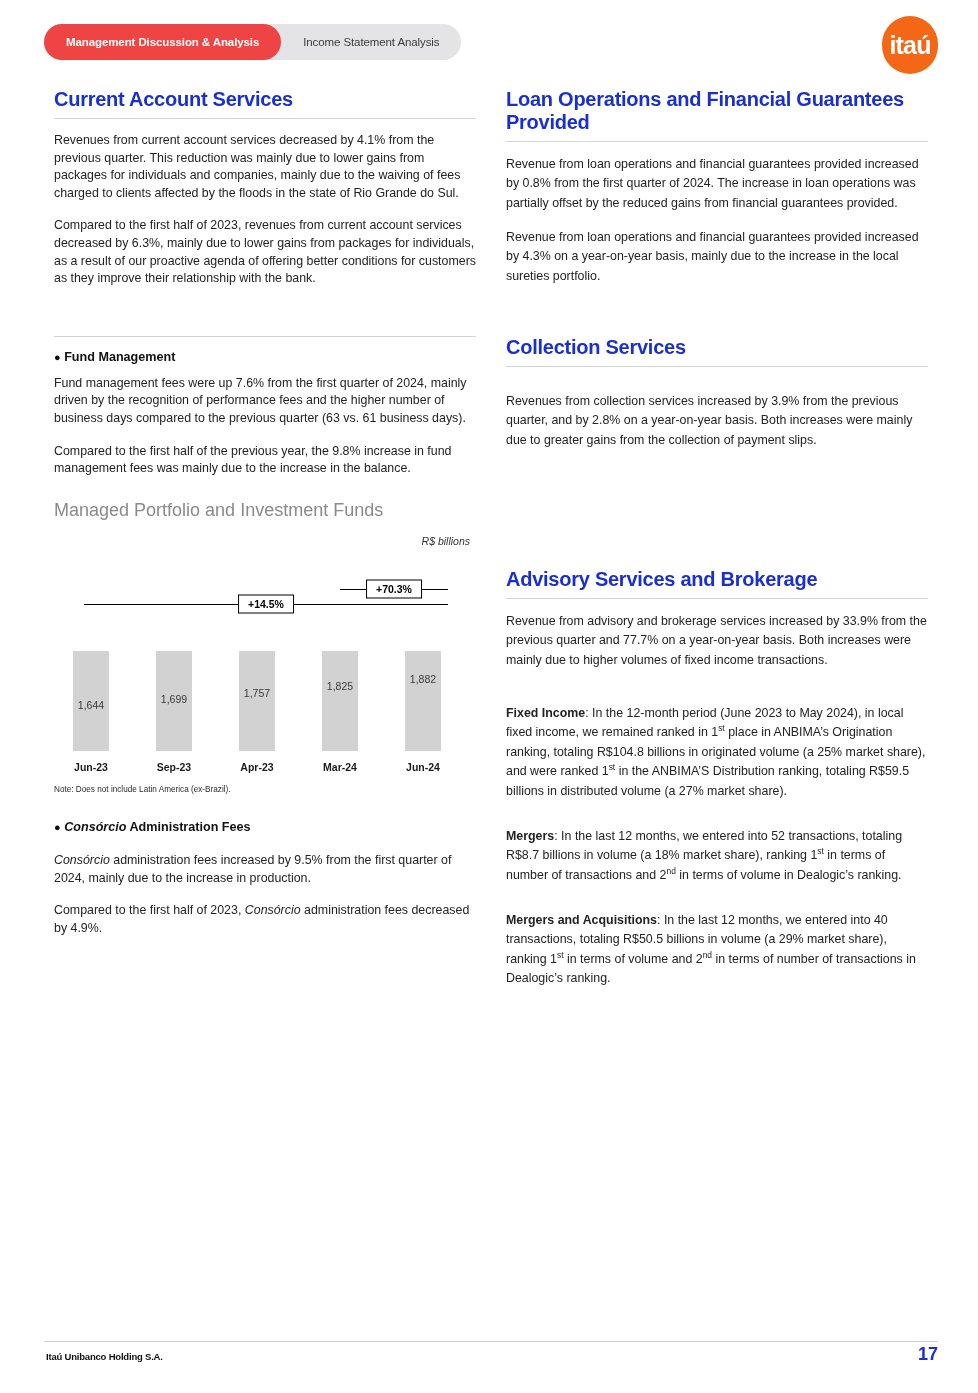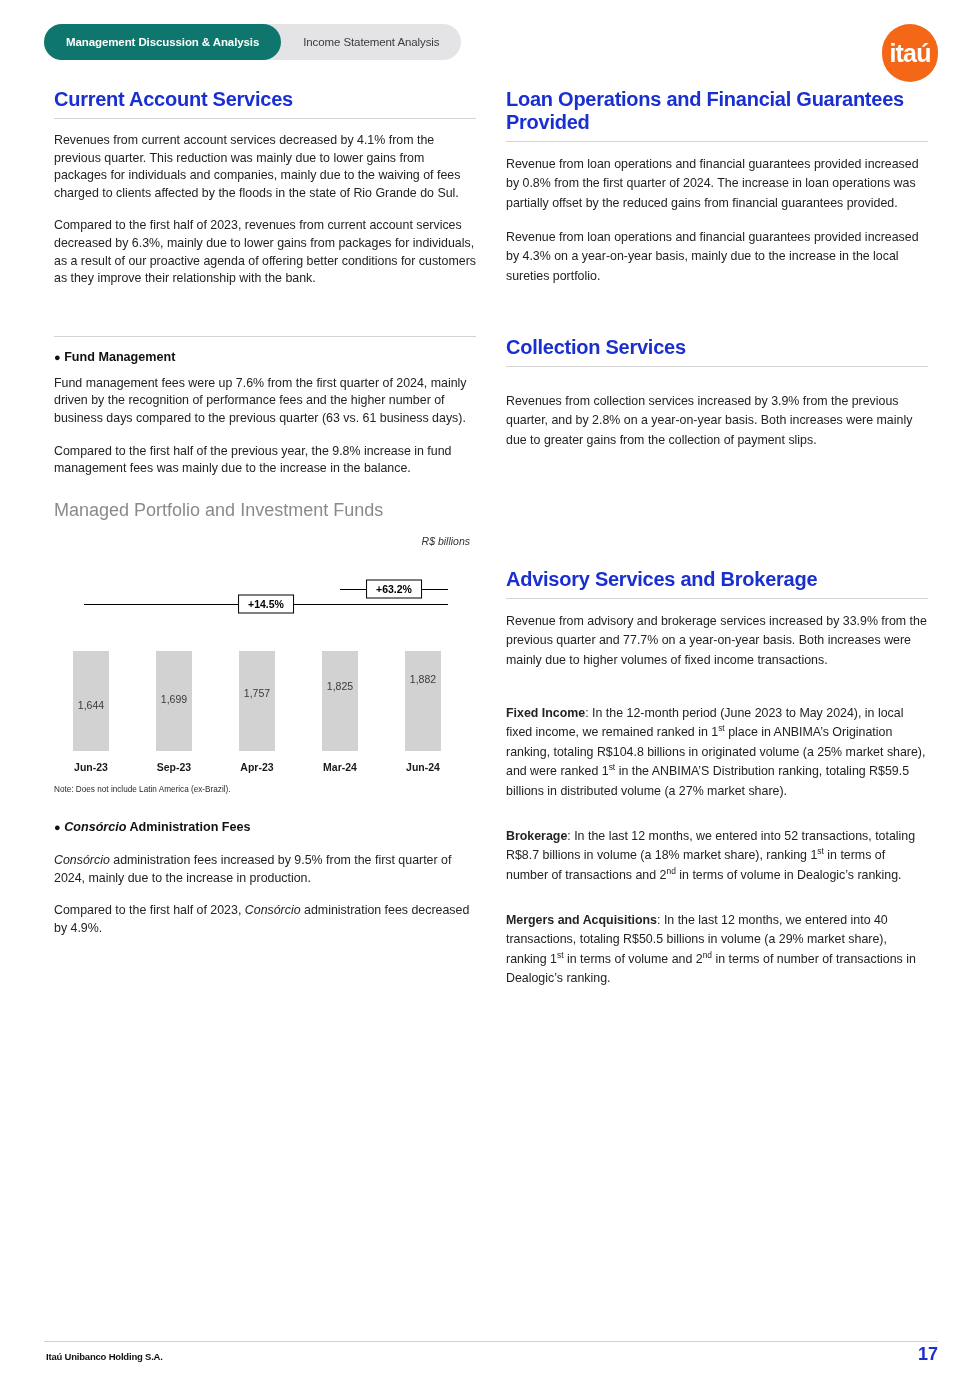--- a/index.html
+++ b/index.html
@@ -34,37 +34,36 @@
     display: flex;
     align-items: center;
     padding: 0 22px;
     font-size: 11.5px;
     letter-spacing: -0.1px;
     white-space: nowrap;
     border-radius: 18px;
     color: #3b3b3b;
   }
   .tab.active {
-    background: #0f766e;
+    background: #ef4444;
     color: #ffffff;
     font-weight: bold;
   }
 
   #logo {
     position: absolute;
     right: 40px;
     top: 16px;
     width: 56px;
     height: 58px;
     background: #f36717;
     border-radius: 28px;
     display: flex;
     align-items: center;
     justify-content: center;
-    margin-top: 8px;
   }
   #logo .logo-text {
     color: #ffffff;
     font-size: 25px;
     font-weight: bold;
     letter-spacing: -0.8px;
     line-height: 1;
     font-family: "Liberation Sans", sans-serif;
   }
 
@@ -258,21 +257,21 @@
     <div id="chart-block">
       <div id="chart-title">Managed Portfolio and Investment Funds</div>
       <div id="chart-unit">R$ billions</div>
 
       <div id="plot">
 
         <div class="conn-line" style="left:30px; width:364px; top:45px;"></div>
         <div class="conn-label" style="left:212px; top:45px;">+14.5%</div>
 
         <div class="conn-line" style="left:286px; width:108px; top:30px;"></div>
-        <div class="conn-label" style="left:340px; top:30px;">+63.2%</div>
+        <div class="conn-label" style="left:340px; top:30px;">+70.3%</div>
 
         <div class="bar-col" style="left:0px;">
           <div class="bar" style="height:100px;"></div>
           <div class="bar-value" style="bottom:68px;">1,644</div>
           <div class="bar-cat">Jun-23</div>
         </div>
 
         <div class="bar-col" style="left:83px;">
           <div class="bar" style="height:100px;"></div>
           <div class="bar-value" style="bottom:74px;">1,699</div>
@@ -328,21 +327,21 @@
   </div>
 
   <div class="section" style="margin-top:118px;">
     <h2 class="section-title">Advisory Services and Brokerage</h2>
     <div class="rule"></div>
 
     <p class="body">Revenue from advisory and brokerage services increased by 33.9% from the previous quarter and 77.7% on a year-on-year basis. Both increases were mainly due to higher volumes of fixed income transactions.</p>
 
     <p class="body" style="margin-top:34px;"><span class="lead">Fixed Income</span><span>: In the 12-month period (June 2023 to May 2024), in local fixed income, we remained ranked in 1</span><sup>st</sup><span> place in ANBIMA’s Origination ranking, totaling R$104.8 billions in originated volume (a 25% market share), and were ranked 1</span><sup>st</sup><span> in the ANBIMA’S Distribution ranking, totaling R$59.5 billions in distributed volume (a 27% market share).</span></p>
 
-    <p class="body" style="margin-top:26px;"><span class="lead">Brokerage</span><span>: In the last 12 months, we entered into 52 transactions, totaling R$8.7 billions in volume (a 18% market share), ranking 1</span><sup>st</sup><span> in terms of number of transactions and 2</span><sup>nd</sup><span> in terms of volume in Dealogic’s ranking.</span></p>
+    <p class="body" style="margin-top:26px;"><span class="lead">Mergers</span><span>: In the last 12 months, we entered into 52 transactions, totaling R$8.7 billions in volume (a 18% market share), ranking 1</span><sup>st</sup><span> in terms of number of transactions and 2</span><sup>nd</sup><span> in terms of volume in Dealogic’s ranking.</span></p>
 
     <p class="body" style="margin-top:26px;"><span class="lead">Mergers and Acquisitions</span><span>: In the last 12 months, we entered into 40 transactions, totaling R$50.5 billions in volume (a 29% market share), ranking 1</span><sup>st</sup><span> in terms of volume and 2</span><sup>nd</sup><span> in terms of number of transactions in Dealogic’s ranking.</span></p>
   </div>
 </div>
 
 <div id="footer">
   <div id="footer-rule"></div>
   <div id="footer-company">Itaú Unibanco Holding S.A.</div>
   <div id="footer-page">17</div>
 </div>

